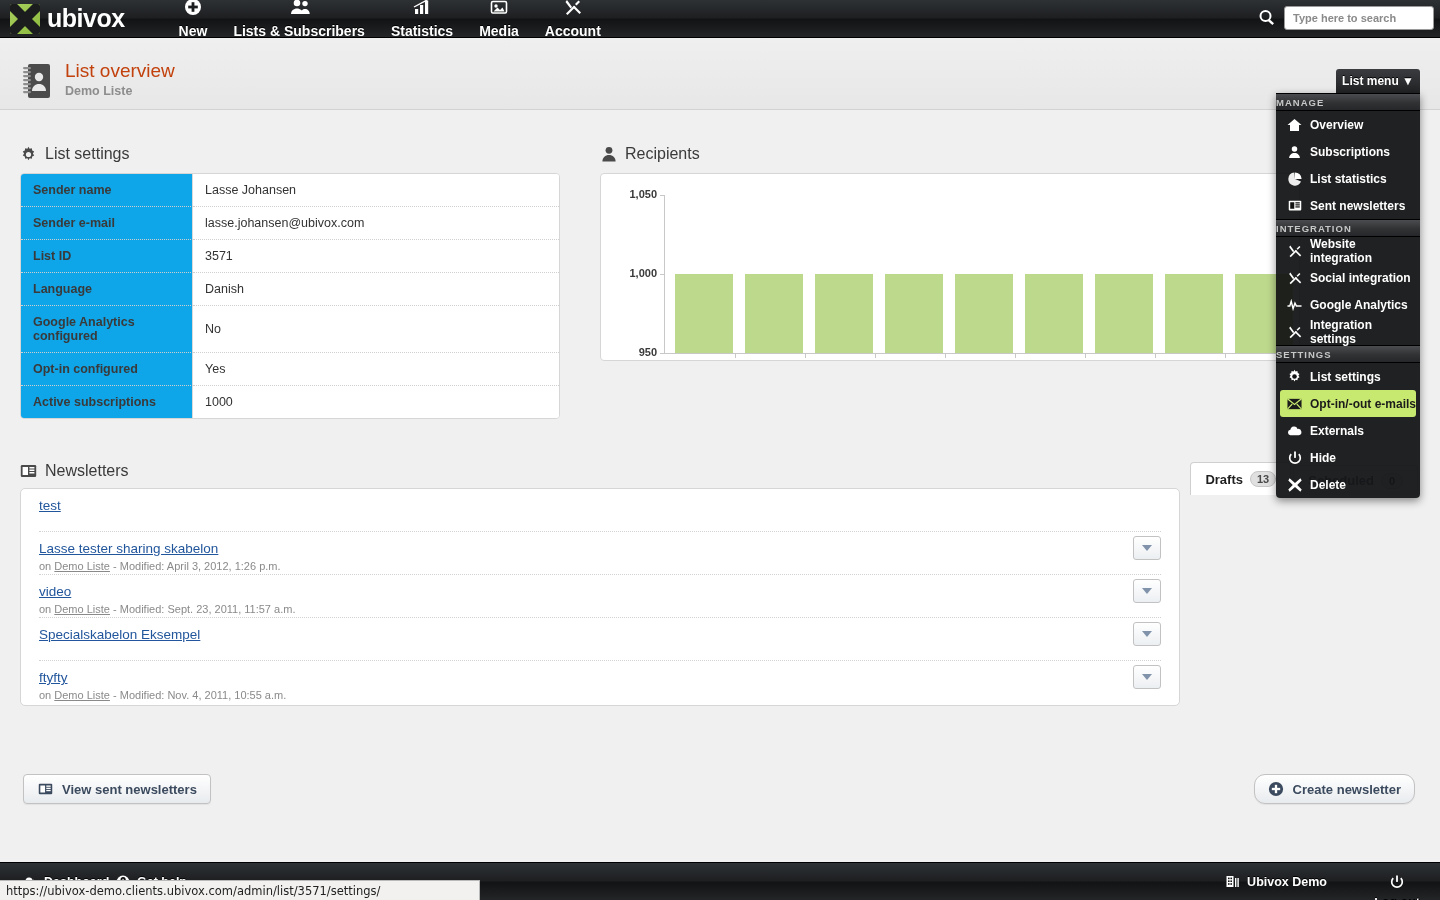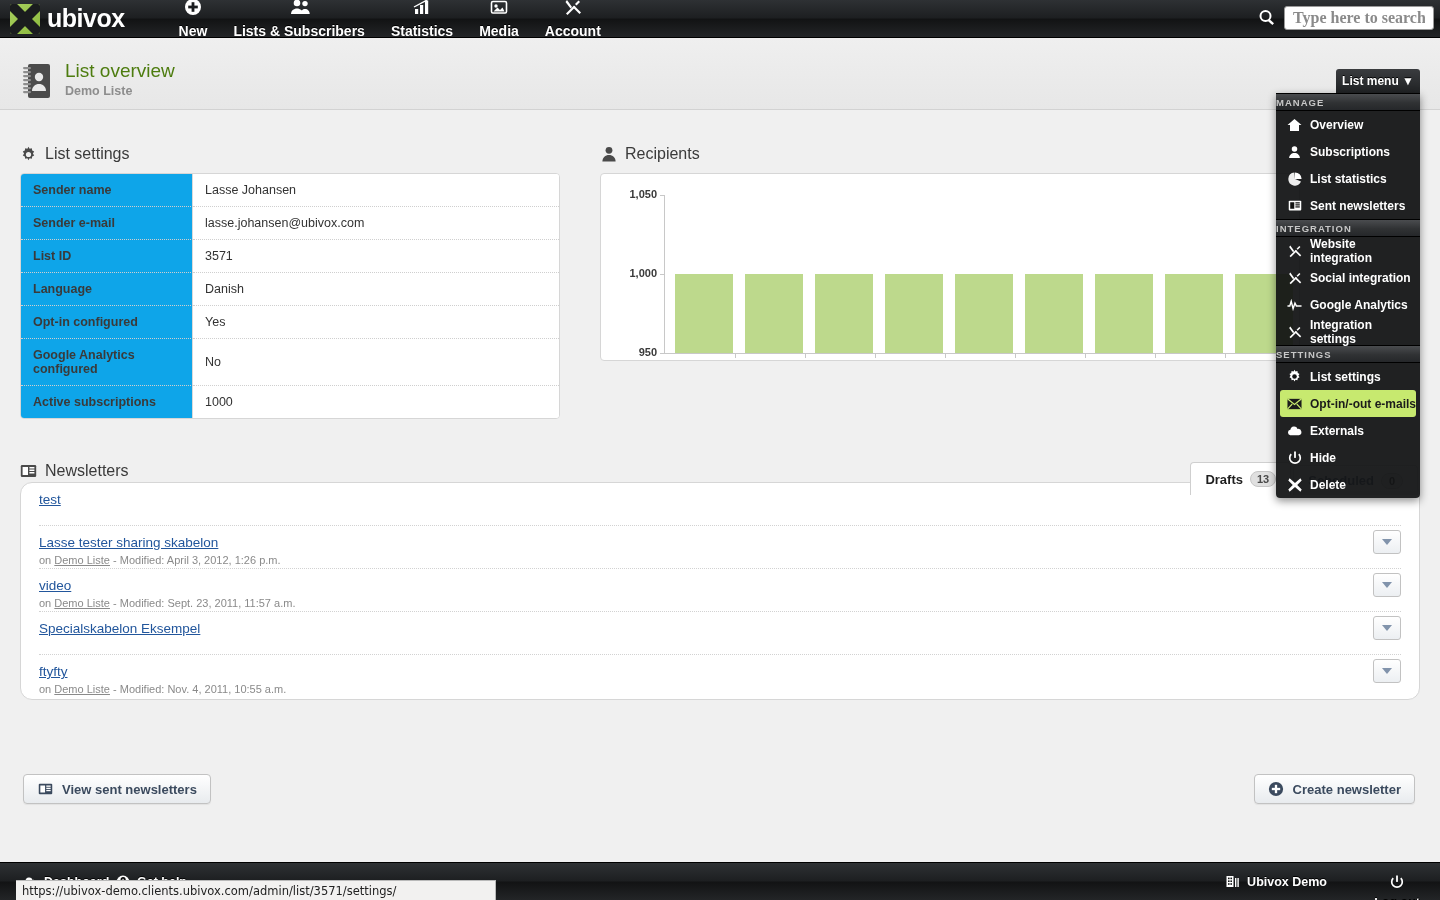--- a/index.html
+++ b/index.html
@@ -43,37 +43,37 @@
   .nav-ico { width: 18px; height: 18px; display: inline-block; }
   .nav-ico svg { display: block; }
 
   .search-wrap {
     position: absolute; right: 6px; top: 6px;
     display: flex; align-items: center; gap: 8px;
   }
   .search-glass { width: 18px; height: 18px; }
   .search-box {
     width: 150px; height: 24px; border-radius: 3px; border: 1px solid #9a9a9a;
-    background: #fff; color: #8a8a8a; font-size: 16px; font-weight: bold;
-    padding: 0 8px; font-family: Liberation Serif, serif;
+    background: #fff; color: #8a8a8a; font-size: 11px; font-weight: bold;
+    padding: 0 8px; font-family: Liberation Sans, sans-serif;
   }
   .search-box::placeholder { color: #8a8a8a; font-weight: bold; }
 
   
   .pagehead {
     position: absolute; top: 38px; left: 0; width: 1440px; height: 72px;
     background: linear-gradient(to bottom, #efefef 0%, #e7e7e7 100%);
     border-bottom: 1px solid #d2d2d2;
   }
   .ph-icon {
     position: absolute; left: 21px; top: 63px; width: 30px; height: 36px;
   }
   .ph-title {
     position: absolute; left: 65px; top: 60px;
-    font-size: 19px; color: #4d7c0f;
+    font-size: 19px; color: #c2410c;
   }
   .ph-sub {
     position: absolute; left: 65px; top: 84px;
     font-size: 12.5px; font-weight: bold; color: #8d8d8d;
   }
   .listmenu-btn {
     position: absolute; left: 1336px; top: 69px; width: 84px; height: 24px;
     background: linear-gradient(to bottom, #3a3c3f 0%, #202224 100%);
     border-radius: 3px 3px 0 0;
     color: #fff; font-size: 12px; font-weight: bold;
@@ -167,22 +167,22 @@
   .panel-news { position: absolute; left: 20px; top: 352px; width: 1400px; }
   .tabs-news {
     position: absolute; right: 0px; top: 0px; display: flex; align-items: flex-end; z-index: 5;
   }
   .tab-badge {
     display: inline-block; margin-left: 7px; min-width: 22px; padding: 1px 6px;
     border-radius: 9px; background: #e0e0e0; border: 1px solid #c6c6c6;
     font-size: 11px; color: #4a4a4a; text-align: center;
   }
   .newsbox {
-    position: absolute; left: 0; top: 20px; width: 1400px; height: 218px;
-    background: #fff; border: 1px solid #d6d6d6; border-radius: 12px;
+    position: absolute; left: 0; top: 26px; width: 1160px; height: 218px;
+    background: #fff; border: 1px solid #d6d6d6; border-radius: 5px;
   }
   .nrow {
     position: relative; height: 43px; margin: 0 18px;
     border-bottom: 1px dotted #d2d2d2; padding-top: 7px;
   }
   .nrow:last-child { border-bottom: none; }
   .nlink {
     font-size: 13.5px; color: #22569c; text-decoration: underline; cursor: pointer;
   }
   .nmeta { font-size: 11px; color: #8a8a8a; margin-top: 3px; }
@@ -202,35 +202,35 @@
   .btn {
     position: absolute; height: 30px; padding: 12px 13px;
     display: flex; align-items: center; gap: 8px;
     border: 1px solid #c2c2c2; border-radius: 4px;
     background: linear-gradient(to bottom, #ffffff, #e8ebee);
     font-size: 13px; font-weight: bold; color: #3b4a5e; cursor: pointer;
     box-shadow: 0 1px 1px rgba(0,0,0,0.06);
     justify-content: flex-end;
   }
   .btn-left { left: 23px; top: 664px; }
-  .btn-right { right: 25px; top: 664px; }
+  .btn-right { right: 25px; top: 664px; border-radius: 11px; }
 
   
   .footer {
     position: absolute; bottom: 0; left: 0; width: 1440px; height: 38px;
     background: linear-gradient(to bottom, #2e3134 0%, #1d1f21 48%, #121314 52%, #232527 100%);
     border-top: 1px solid #000;
   }
   .f-item {
     position: absolute; top: 11px; display: flex; align-items: center; gap: 7px;
     color: #fff; font-size: 12.5px; font-weight: bold; cursor: pointer;
     text-shadow: 0 -1px 0 #000;
   }
   .statusbar {
-    position: absolute; left: 16px; bottom: 0; height: 20px; width: 480px;
+    position: absolute; left: 0; bottom: 0; height: 20px; width: 480px;
     background: #f2f1f0; border: 1px solid #b9b9b9; border-left: none; border-bottom: none;
     font-size: 11.5px; color: #222; display: flex; align-items: center; padding-left: 6px;
     font-family: "DejaVu Sans", sans-serif; z-index: 80;
   }
 </style>
 </head>
 <body>
 
 <div class="topnav">
   <div class="logo">
@@ -348,26 +348,26 @@
         </tr>
         <tr>
           <td class="k">List ID</td>
           <td class="v">3571</td>
         </tr>
         <tr>
           <td class="k">Language</td>
           <td class="v">Danish</td>
         </tr>
         <tr>
+          <td class="k">Google Analytics configured</td>
+          <td class="v">No</td>
+        </tr>
+        <tr>
           <td class="k">Opt-in configured</td>
           <td class="v">Yes</td>
-        </tr>
-        <tr>
-          <td class="k">Google Analytics configured</td>
-          <td class="v">No</td>
         </tr>
         <tr>
           <td class="k">Active subscriptions</td>
           <td class="v">1000</td>
         </tr>
       </tbody>
     </table>
   </div>
 
   <div class="panel-recip">

